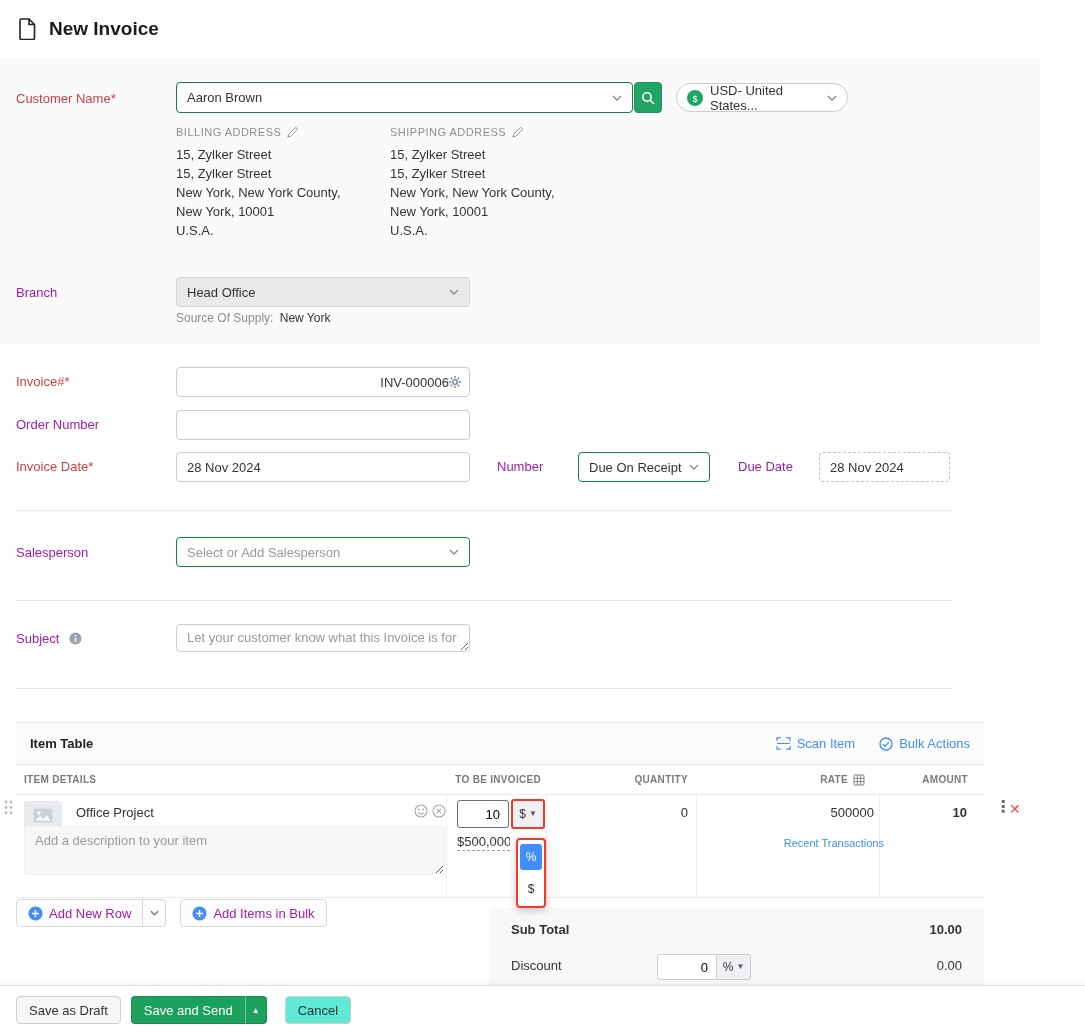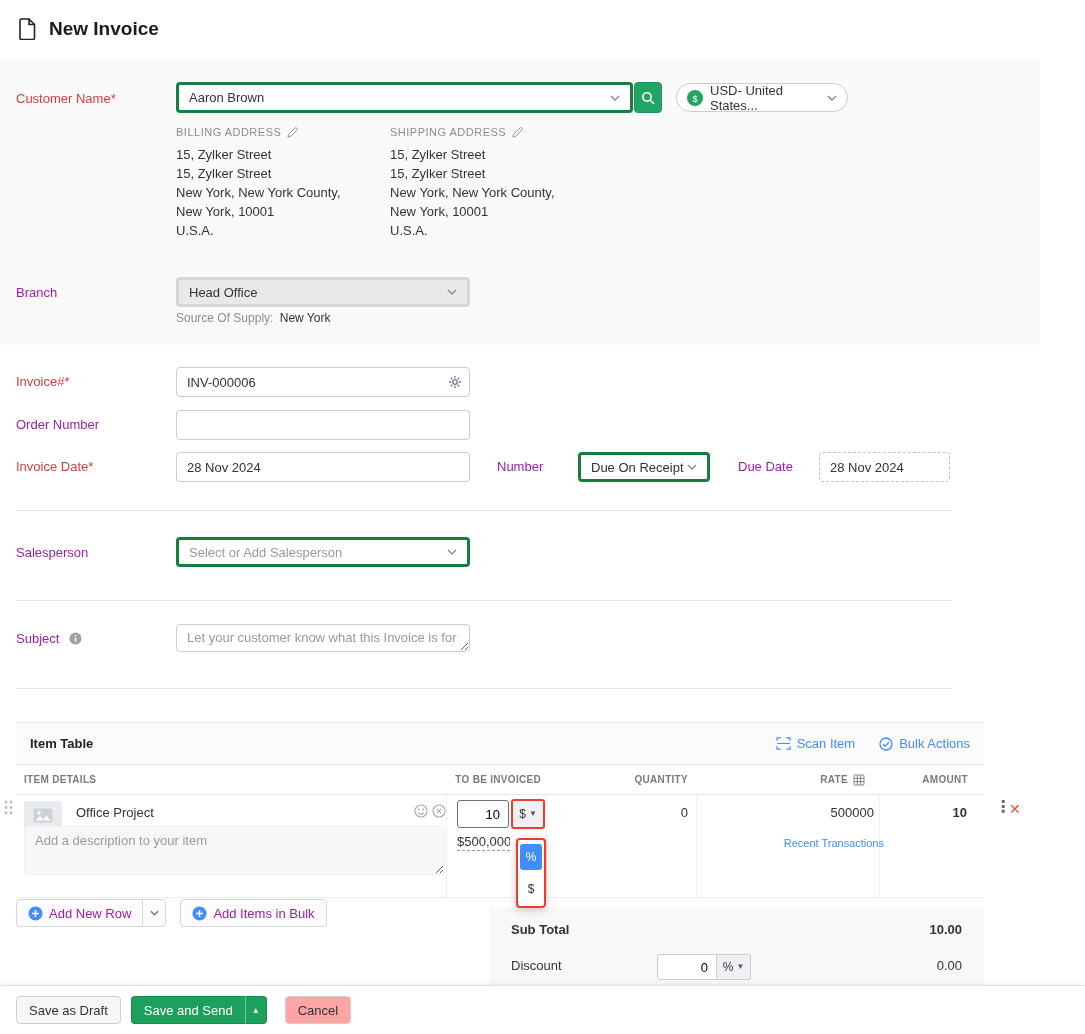--- a/index.html
+++ b/index.html
@@ -9,21 +9,21 @@
   
   .topbar{position:absolute;left:0;top:0;width:1045px;height:58px;background:#fff;display:flex;align-items:center;gap:12px;padding-left:18px}
   .topbar h1{font-size:19px;font-weight:600;color:#1b1b1b}
 
   
   .customer-block{position:absolute;left:0;top:58px;width:1040px;height:287px;background:#fafafa}
 
   .field-label{position:absolute;font-size:13px;color:#a21caf;white-space:nowrap}
   .req{color:#d1403f}
 
-  .fake-select{position:absolute;height:30px;background:#fff;border:3px solid #15803d;border-radius:4px;display:flex;align-items:center;justify-content:space-between;padding:0 10px;cursor:pointer;font-size:13px;color:#333}
+  .fake-select{position:absolute;height:30px;background:#fff;border:1px solid #15803d;border-radius:4px;display:flex;align-items:center;justify-content:space-between;padding:0 10px;cursor:pointer;font-size:13px;color:#333}
   .fake-select .ph{color:#999}
   .gray-select{background:#e9e9e9;border-color:#d6d6d6}
 
   .input-wrap{position:absolute;height:30px}
   .input-wrap input, .text-input{width:100%;height:100%;border:1px solid #ccc;border-radius:4px;padding:0 10px;font-family:inherit;font-size:13px;color:#333;background:#fff}
   .input-wrap input::placeholder{color:#999}
   .dashed input{border-style:dashed;border-color:#c2c2c2}
   .field-icon{position:absolute;right:8px;top:8px;cursor:pointer;line-height:0}
 
   .search-btn{position:absolute;width:28px;height:31px;background:#21a464;border:1px solid #1c935a;border-radius:4px;display:flex;align-items:center;justify-content:center;cursor:pointer}
@@ -97,21 +97,21 @@
   .tot-row{position:relative;display:flex;align-items:center;justify-content:space-between}
   .tot-sub{padding-top:14px;font-weight:bold;font-size:13px}
   .tot-disc{margin-top:21px;font-size:13px}
   .disc-controls{position:absolute;left:146px;top:-4px;display:flex;align-items:center}
   .disc-input{width:60px;height:26px;border:1px solid #ccc;border-radius:3px 0 0 3px;text-align:right;padding:0 8px;font-family:inherit;font-size:13px}
   .disc-unit{height:26px;width:34px;background:#f0f0f4;border:1px solid #ccc;border-left:none;border-radius:0 3px 3px 0;display:flex;align-items:center;justify-content:center;gap:3px;font-size:12px;cursor:pointer}
 
   
   .footerbar{position:absolute;left:0;top:985px;width:1085px;height:49px;background:#fff;border-top:1px solid #e2e2e2;box-shadow:0 -2px 5px rgba(0,0,0,.05);display:flex;align-items:center;gap:10px;padding-left:16px;z-index:10}
   .btn-sec{height:28px;padding:0 12px;background:#f6f6f6;border:1px solid #cfcfcf;border-radius:4px;font-size:13px;color:#333;cursor:pointer;font-family:inherit}
-  .btn-cancel{background:#fca5a5}
+  .btn-cancel{background:#5eead4}
   .split-green{display:flex;margin-right:8px}
   .btn-green{height:28px;padding:0 12px;background:#1ca15c;border:1px solid #178c4f;border-right:none;border-radius:4px 0 0 4px;color:#fff;font-size:13px;cursor:pointer;font-family:inherit}
   .btn-green-caret{height:28px;width:22px;background:#1ca15c;border:1px solid #178c4f;border-left:1px solid rgba(255,255,255,.4);border-radius:0 4px 4px 0;color:#fff;font-size:8px;cursor:pointer;display:flex;align-items:center;justify-content:center}
 </style>
 </head>
 <body>
 
 <header class="topbar">
   <span style="line-height:0">
     <svg width="19" height="22" viewBox="0 0 19 22">
@@ -190,21 +190,21 @@
         </svg></span>
   </div>
   <div class="supply" style="left:176px;top:253px">
     <span class="sl">Source Of Supply:</span>
     <span class="sv">New York</span>
   </div>
 </section>
 
 <label class="field-label req" style="left:16px;top:374px">Invoice#*</label>
 <div class="input-wrap" style="left:176px;top:367px;width:294px">
-  <input style="padding-right: 30px;" value="INV-000006">
+  <input style="padding-right: 20px; text-align: right;" value="INV-000006">
   <span class="field-icon">
     <svg width="14" height="14" viewBox="0 0 14 14">
         <circle cx="7" cy="7" r="2.3" fill="none" stroke="#6b7c93" stroke-width="1.3"></circle>
         <g stroke="#6b7c93" stroke-width="1.3">
           <path d="M7 1v2.2M7 10.8V13M1 7h2.2M10.8 7H13M2.8 2.8l1.5 1.5M9.7 9.7l1.5 1.5M11.2 2.8L9.7 4.3M4.3 9.7l-1.5 1.5"></path>
         </g>
       </svg>
   </span>
 </div>
 

